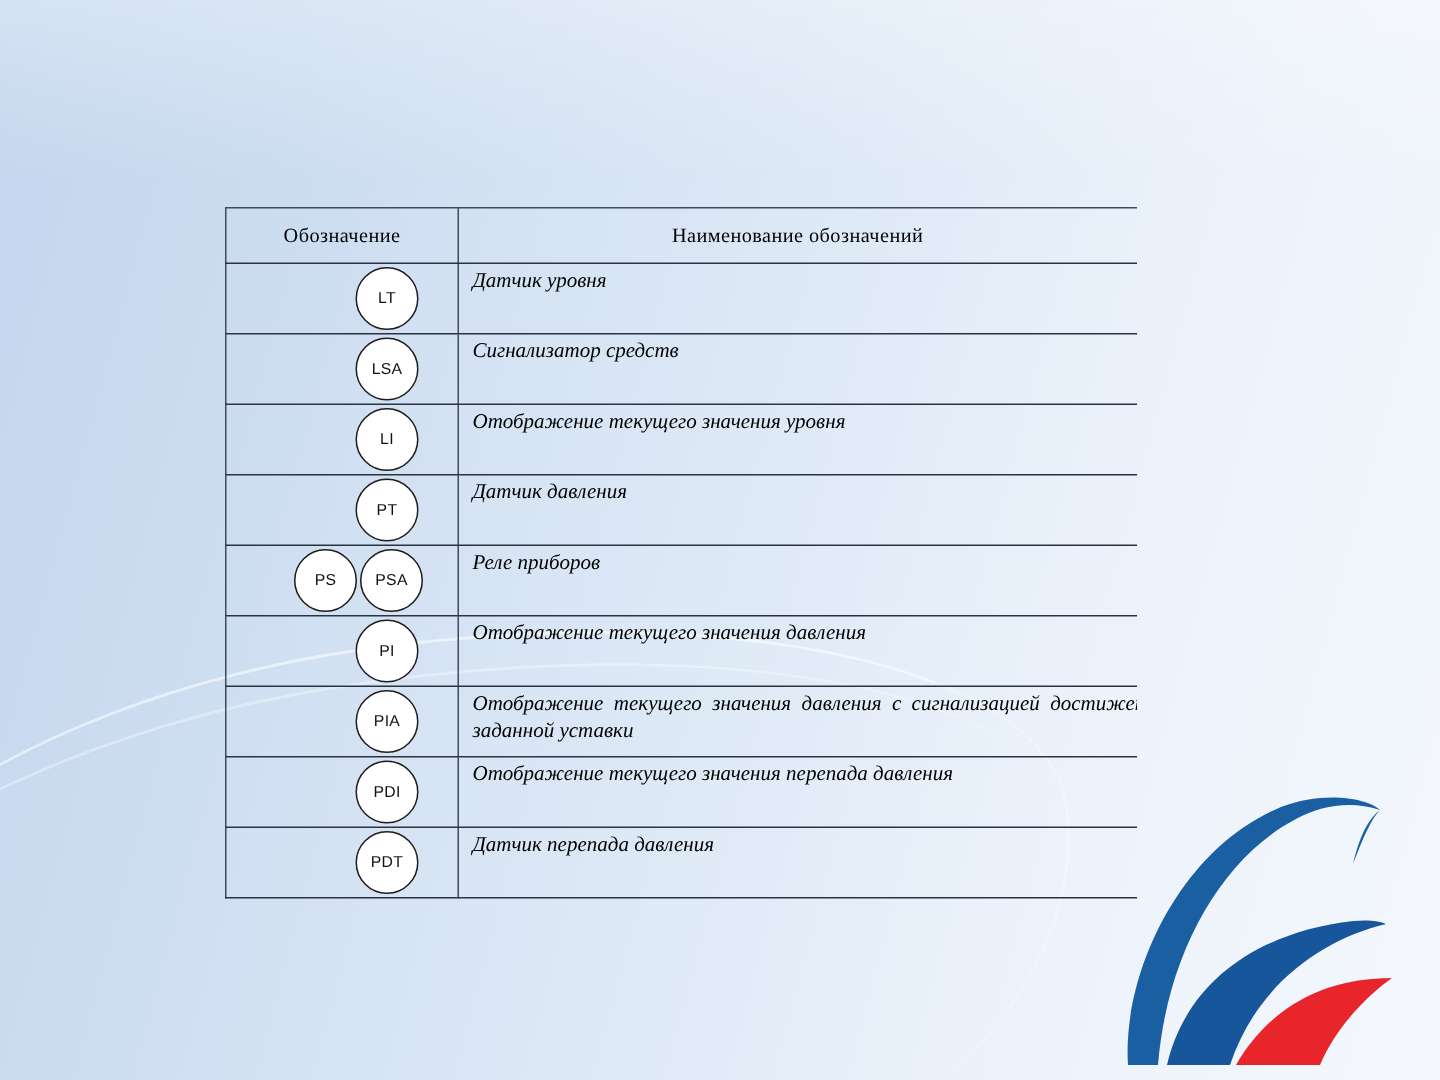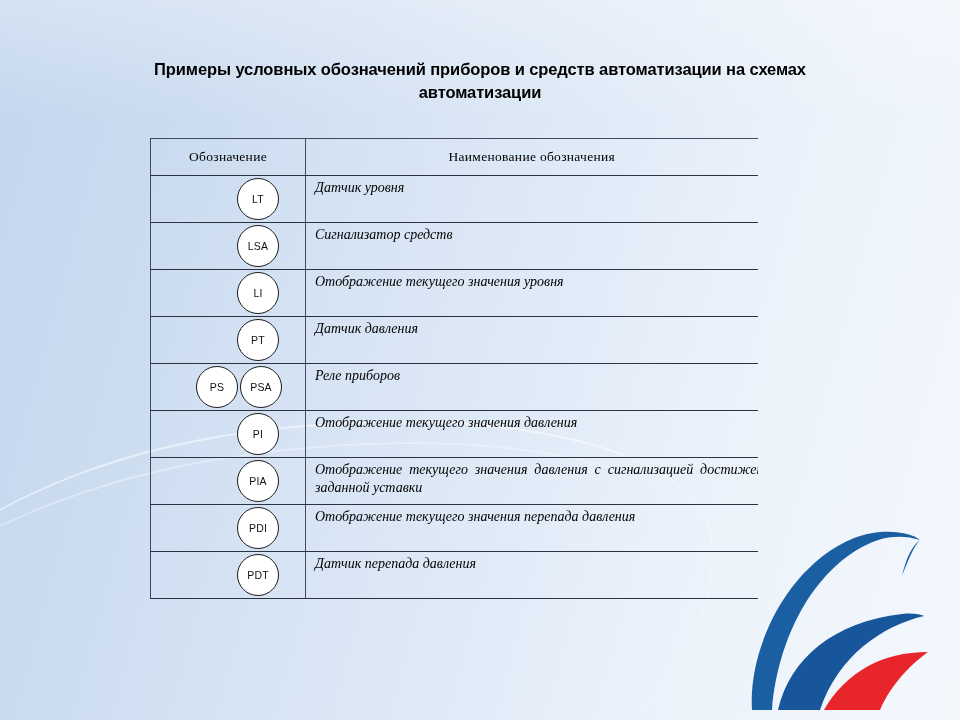--- a/index.html
+++ b/index.html
@@ -210,34 +210,33 @@
 </head>
 <body>
 
 <div class="slide">
 
   <div class="bg-swoosh"></div>
   <div class="bg-swoosh2"></div>
   <div class="bg-topsheen"></div>
 
 
-  <div class="slide-title">Примеры условных обозначений приборов и средств автоматизации на схемах автоматизации</div>
 
   <table class="sym-table">
     <colgroup>
       <col class="c-sym">
       <col class="c-desc">
     </colgroup>
     <thead>
       <tr>
         <th>
           <div class="th-inner">Обозначение</div>
         </th>
         <th>
-          <div class="th-inner">Наименование обозначения</div>
+          <div class="th-inner">Наименование обозначений</div>
         </th>
       </tr>
     </thead>
     <tbody id="table-body">
         <tr>
           <td>
             <div class="sym-cell">
               <div class="bubbles">
                 <div class="bubble">LT</div>
               </div>

